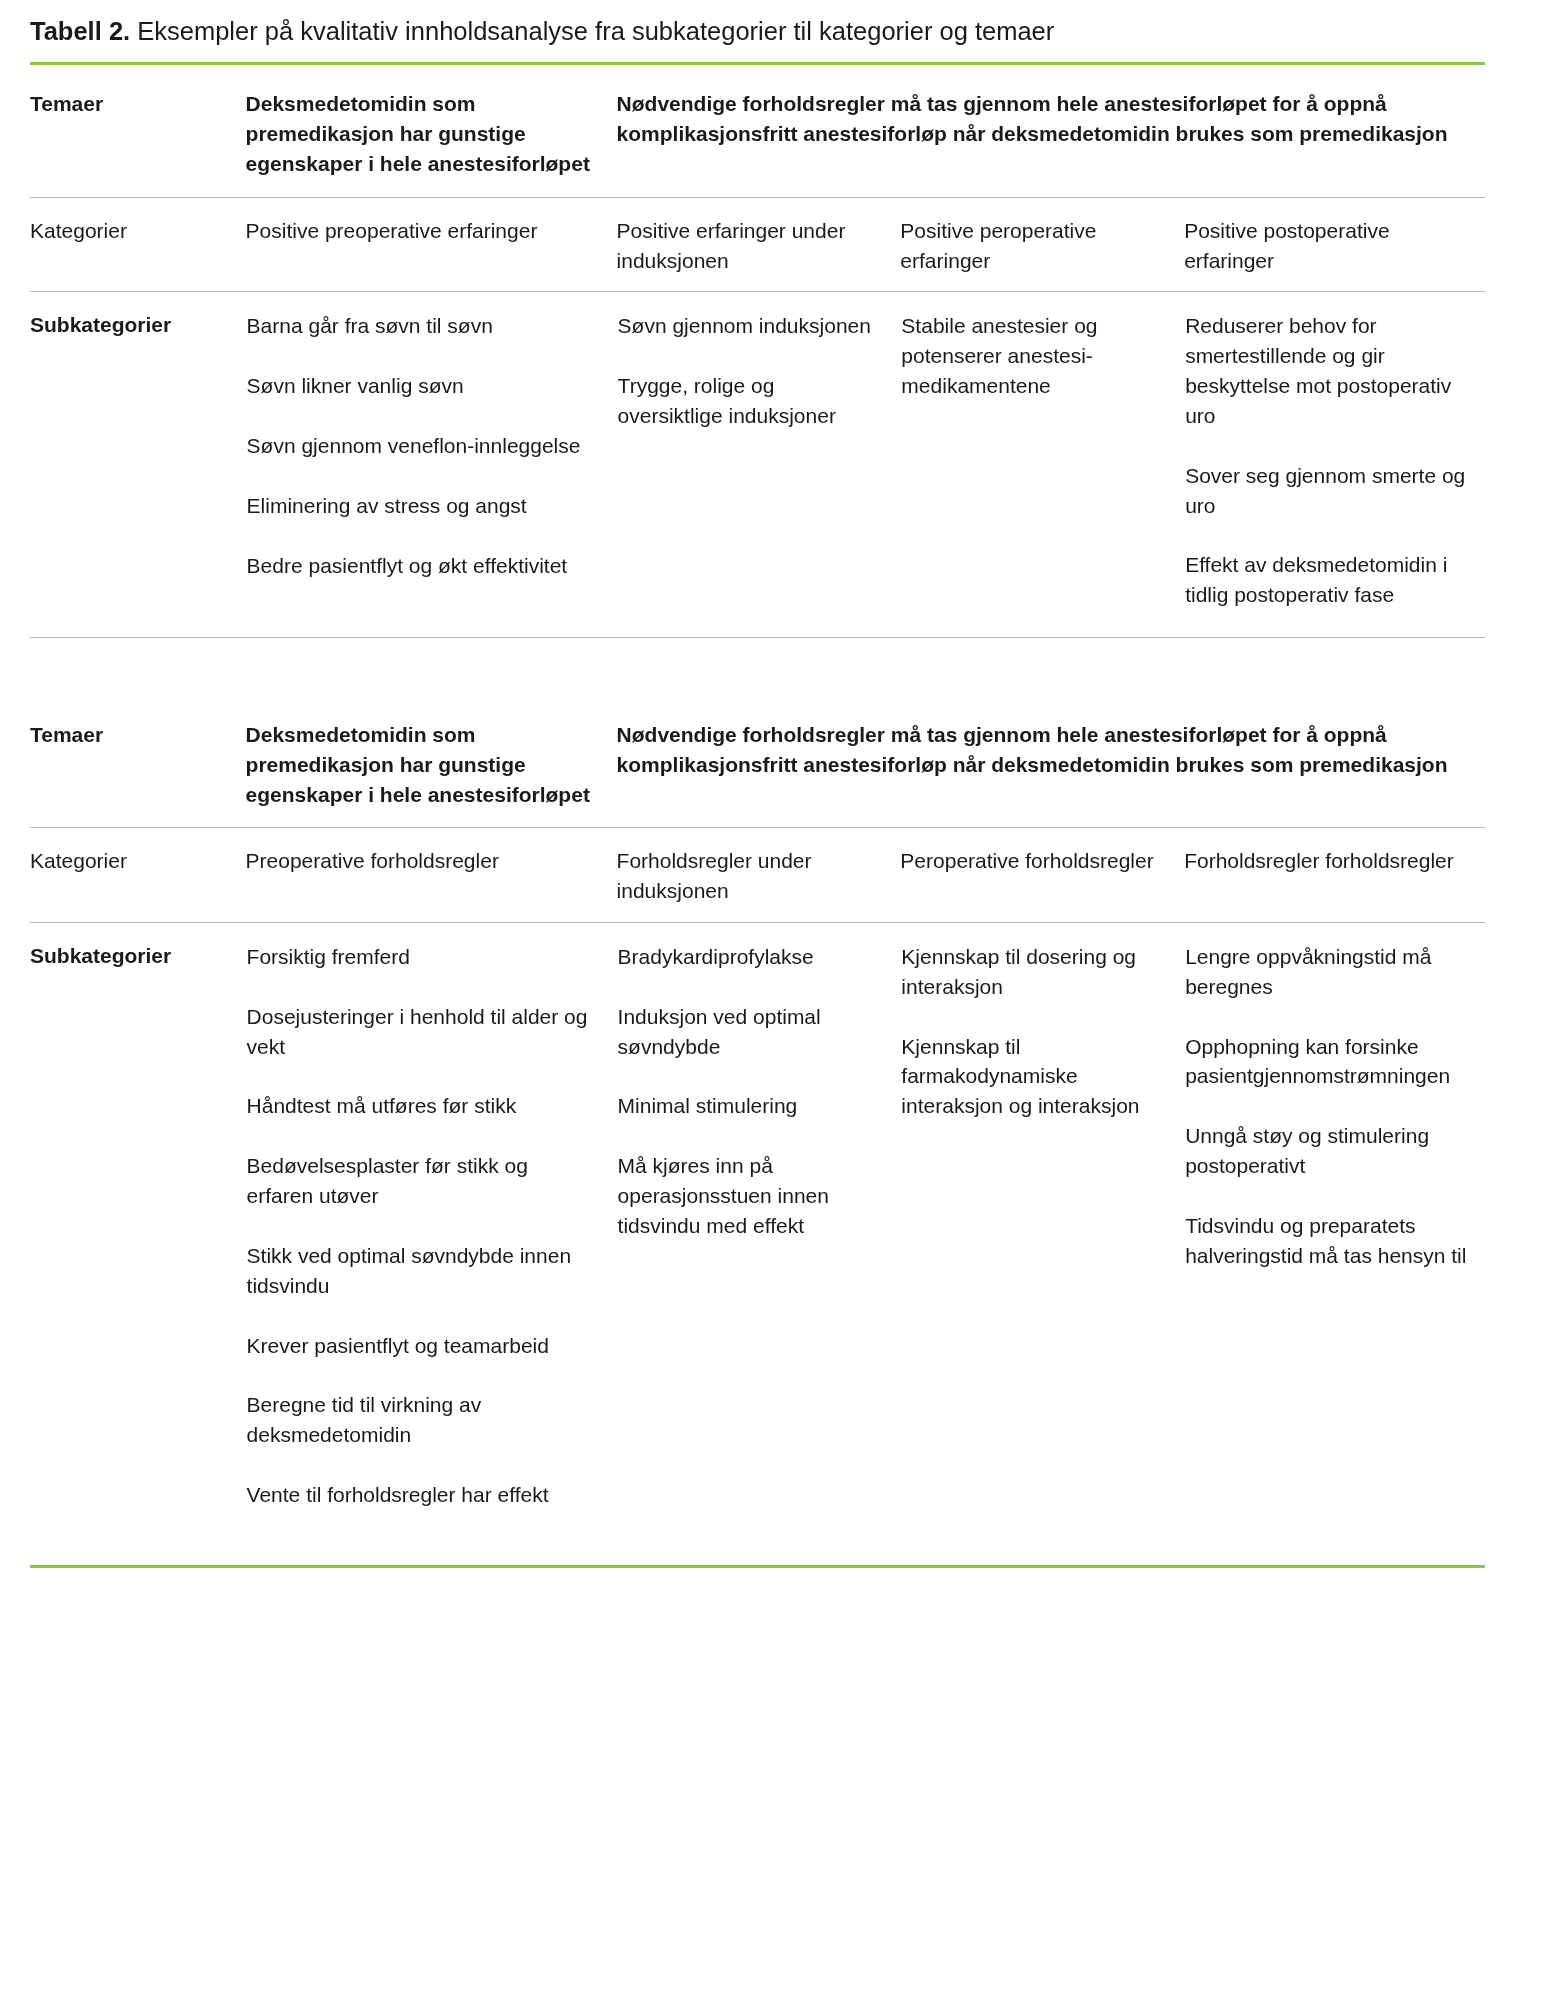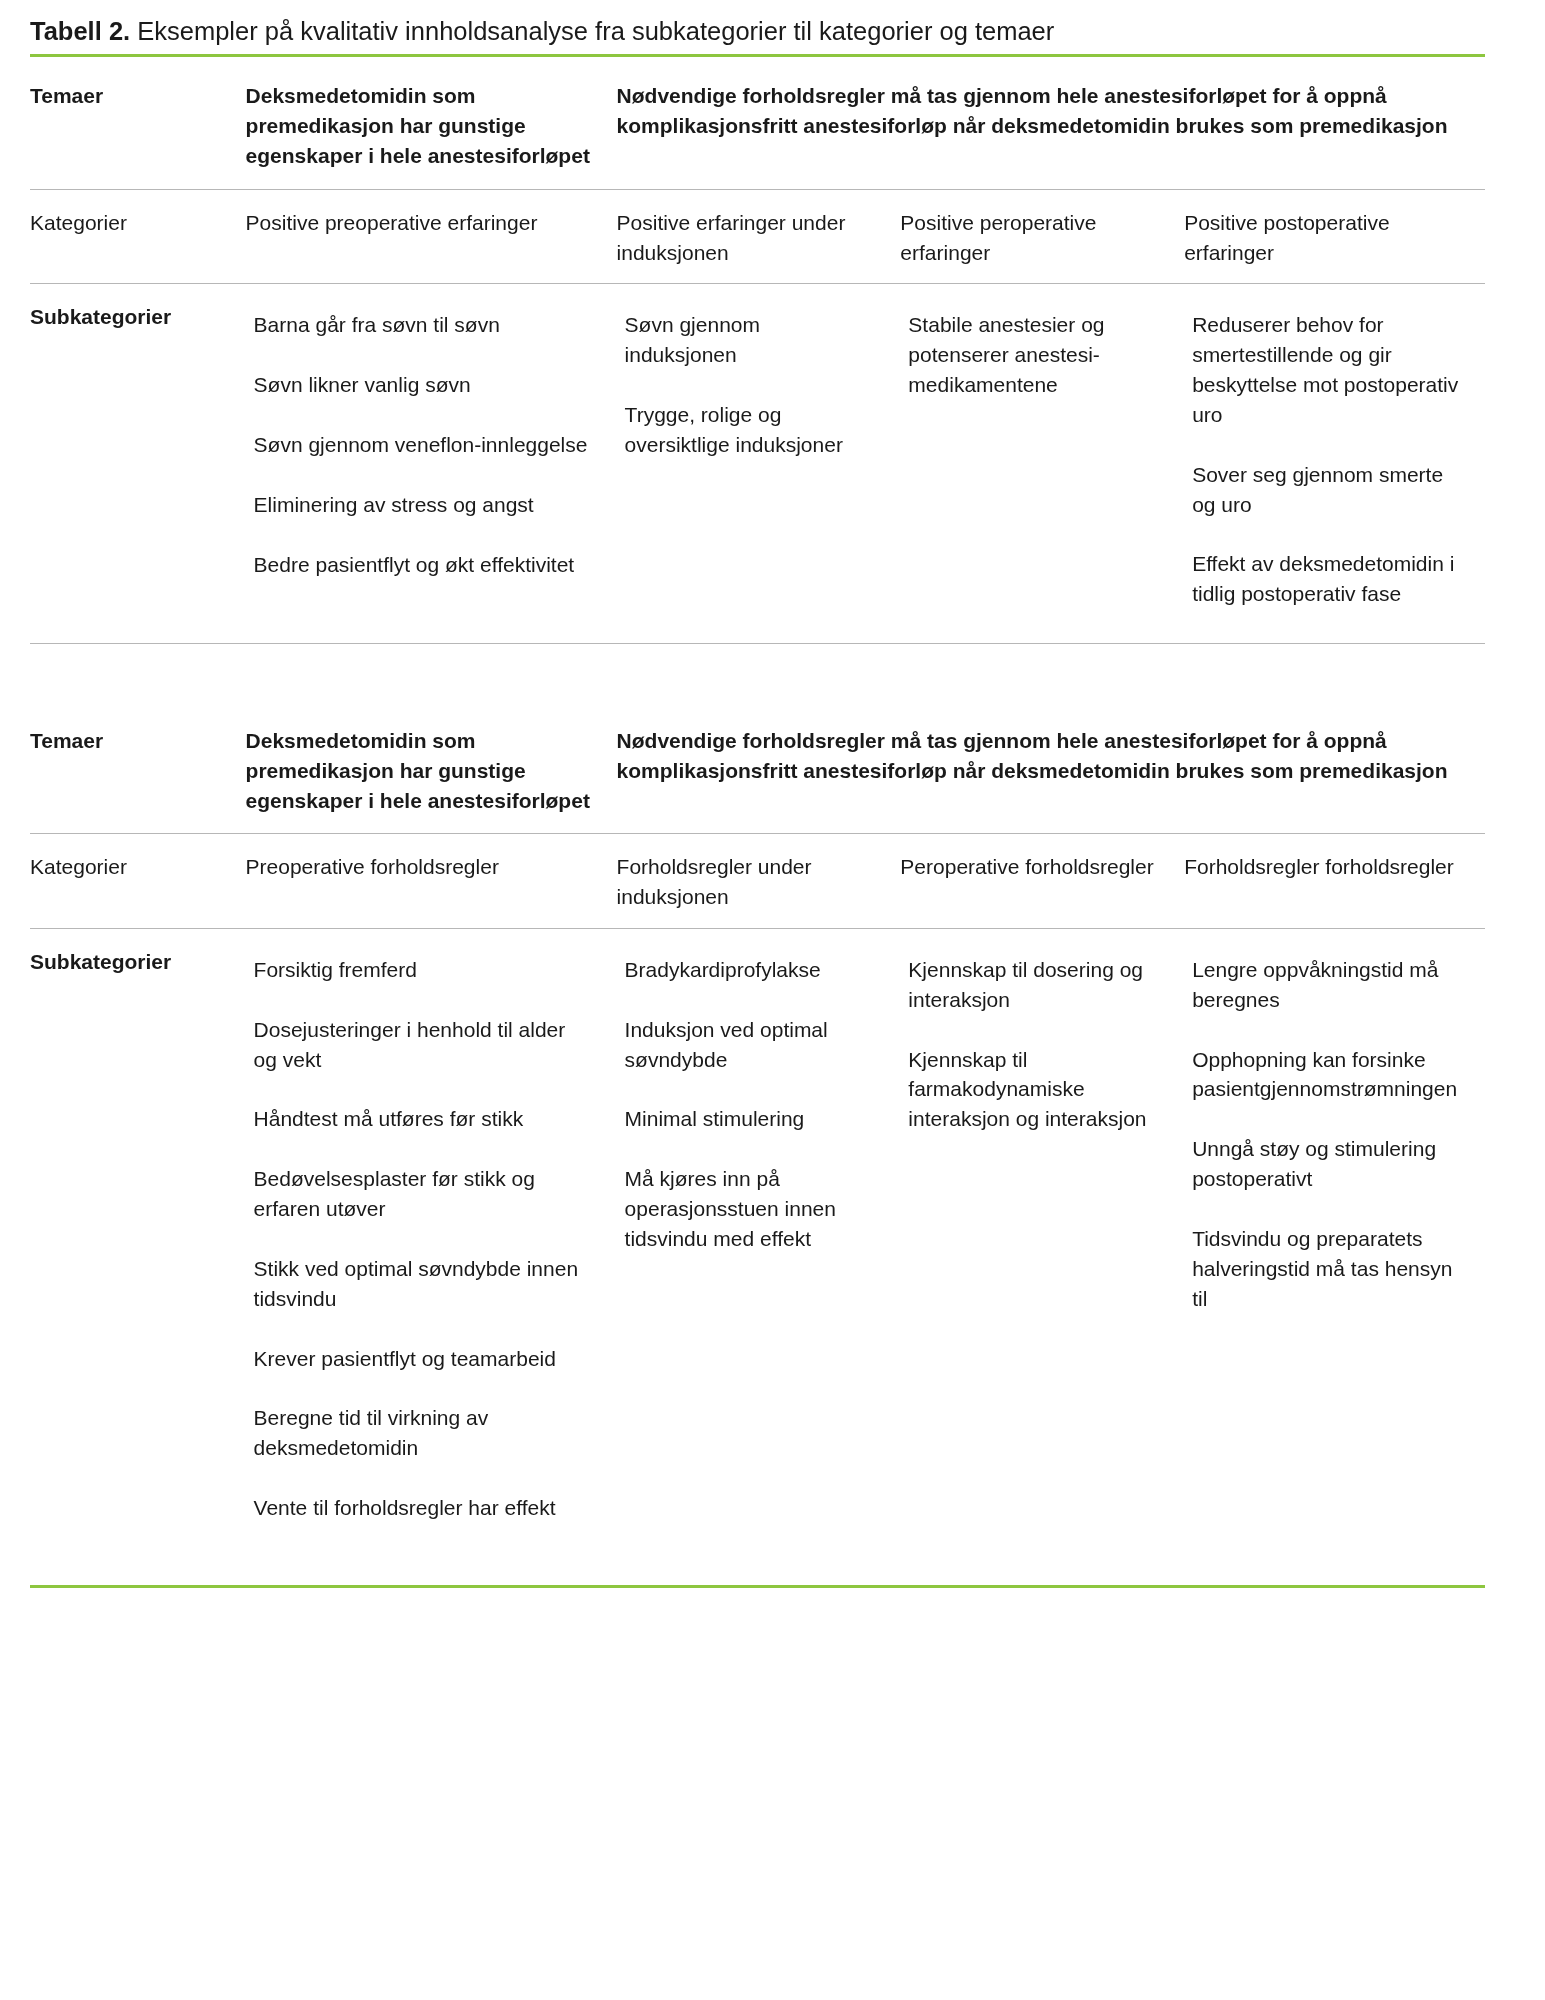--- a/index.html
+++ b/index.html
@@ -16,21 +16,21 @@
   .page {
     width: 1545px;
     box-sizing: border-box;
     padding: 14px 60px 30px 30px;
   }
   
   .caption {
     font-size: 25.5px;
     line-height: 1.35;
     color: #1a1a1a;
-    margin: 0 0 6px 0;
+    margin: 0 0 14px 0;
     max-width: 1460px;
   }
   .caption .lbl {
     font-weight: bold;
   }
   .rule-green {
     border: 0;
     border-top: 3px solid #8dc63f;
     margin: 0 0 0 0;
     width: 100%;
@@ -72,21 +72,21 @@
   }
   tr.row-sub td {
     padding-top: 18px;
     padding-bottom: 26px;
   }
   .theme-span {
     font-weight: bold;
   }
   .sublist {
     list-style: none;
-    margin: 8px;
+    margin: 1px;
     padding: 0;
   }
   .sublist li {
     margin: 0 0 30px 0;
   }
   .sublist li:last-child {
     margin-bottom: 0;
   }
   .cell-head {
     font-weight: bold;

